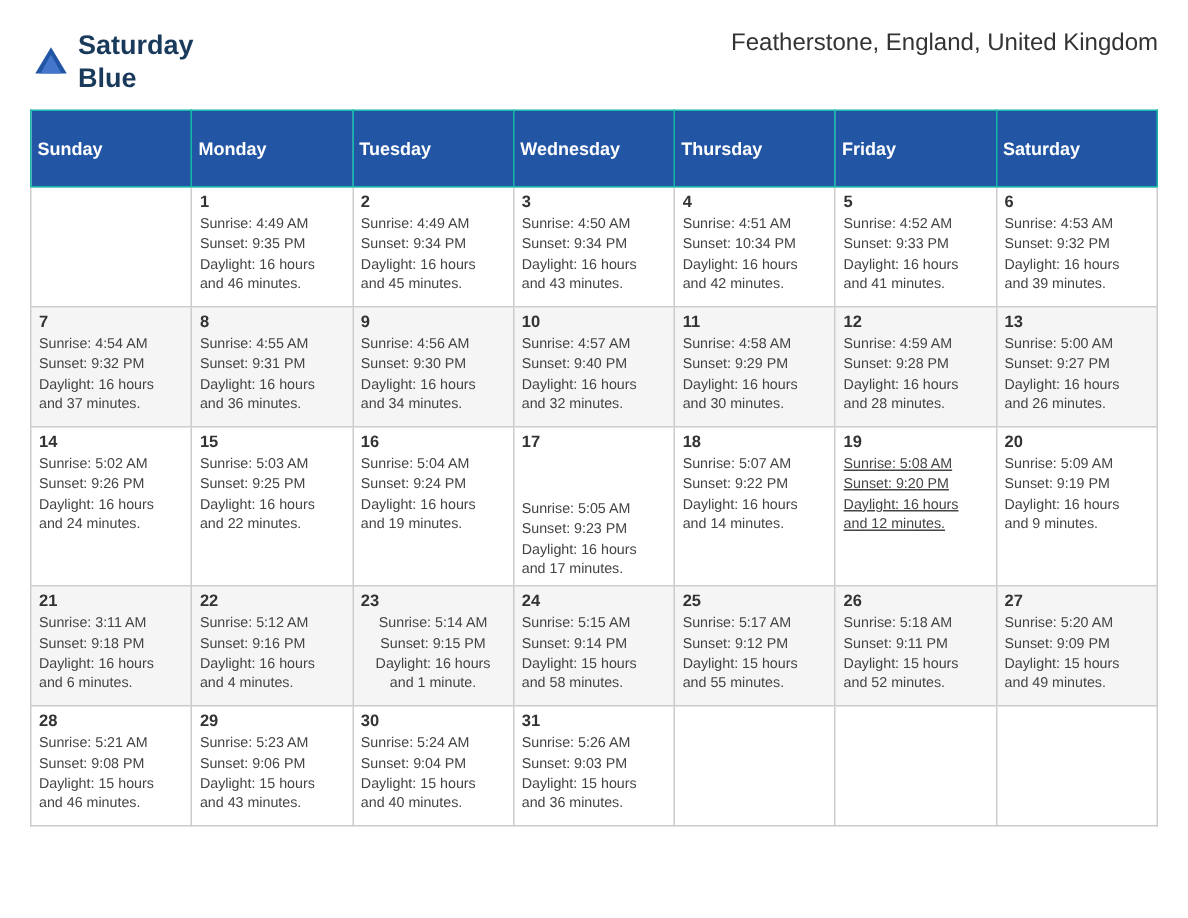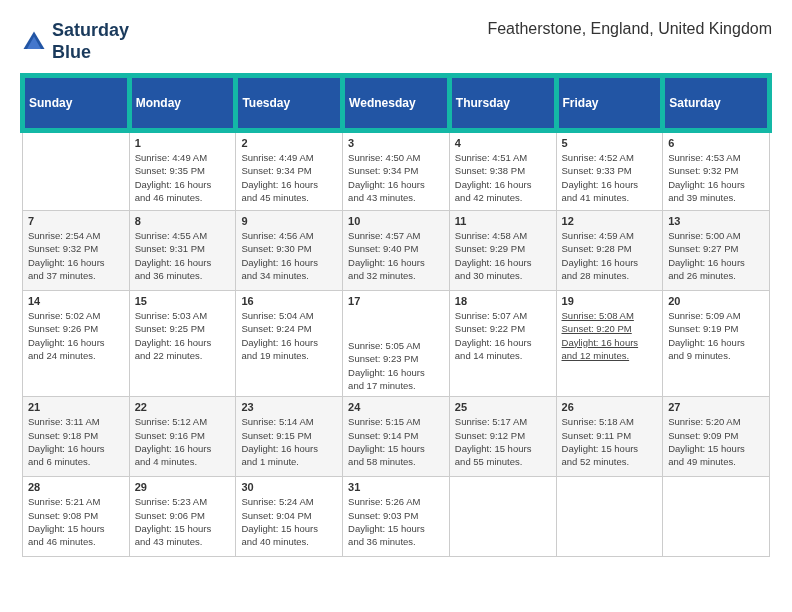--- a/index.html
+++ b/index.html
@@ -49,21 +49,21 @@
       border-collapse: collapse;
       table-layout: fixed;
     }
     thead tr th {
       background-color: #2255a4;
       color: #fff;
       font-size: 12px;
       font-weight: bold;
       padding: 18px 4px;
       text-align: left;
-      border: 5px solid #14b8a6;
+      border: 1px solid #14b8a6;
     }
     tbody tr td {
       border: 1px solid #ccc;
       vertical-align: top;
       padding: 4px 5px;
       font-size: 10px;
       color: #333;
       height: 80px;
     }
     .day-num {
@@ -137,21 +137,21 @@
         <td>
           <div class="day-num">3</div>
           <div class="day-info" style="white-space: pre-line;">Sunrise: 4:50 AM
 Sunset: 9:34 PM
 Daylight: 16 hours
 and 43 minutes.</div>
         </td>
         <td>
           <div class="day-num">4</div>
           <div class="day-info" style="white-space: pre-line;">Sunrise: 4:51 AM
-Sunset: 9:38 PM
+Sunset: 10:34 PM
 Daylight: 16 hours
 and 42 minutes.</div>
         </td>
         <td>
           <div class="day-num">5</div>
           <div class="day-info" style="white-space: pre-line;">Sunrise: 4:52 AM
 Sunset: 9:33 PM
 Daylight: 16 hours
 and 41 minutes.</div>
         </td>
@@ -159,21 +159,21 @@
           <div class="day-num">6</div>
           <div class="day-info" style="white-space: pre-line;">Sunrise: 4:53 AM
 Sunset: 9:32 PM
 Daylight: 16 hours
 and 39 minutes.</div>
         </td>
       </tr>
       <tr>
         <td>
           <div class="day-num">7</div>
-          <div class="day-info" style="white-space: pre-line;">Sunrise: 2:54 AM
+          <div class="day-info" style="white-space: pre-line;">Sunrise: 4:54 AM
 Sunset: 9:32 PM
 Daylight: 16 hours
 and 37 minutes.</div>
         </td>
         <td>
           <div class="day-num">8</div>
           <div class="day-info" style="white-space: pre-line;">Sunrise: 4:55 AM
 Sunset: 9:31 PM
 Daylight: 16 hours
 and 36 minutes.</div>
@@ -275,21 +275,21 @@
         </td>
         <td>
           <div class="day-num">22</div>
           <div class="day-info" style="white-space: pre-line;">Sunrise: 5:12 AM
 Sunset: 9:16 PM
 Daylight: 16 hours
 and 4 minutes.</div>
         </td>
         <td>
           <div class="day-num">23</div>
-          <div class="day-info" style="white-space: pre-line;">Sunrise: 5:14 AM
+          <div class="day-info" style="white-space: pre-line; text-align: center;">Sunrise: 5:14 AM
 Sunset: 9:15 PM
 Daylight: 16 hours
 and 1 minute.</div>
         </td>
         <td>
           <div class="day-num">24</div>
           <div class="day-info" style="white-space: pre-line;">Sunrise: 5:15 AM
 Sunset: 9:14 PM
 Daylight: 15 hours
 and 58 minutes.</div>

